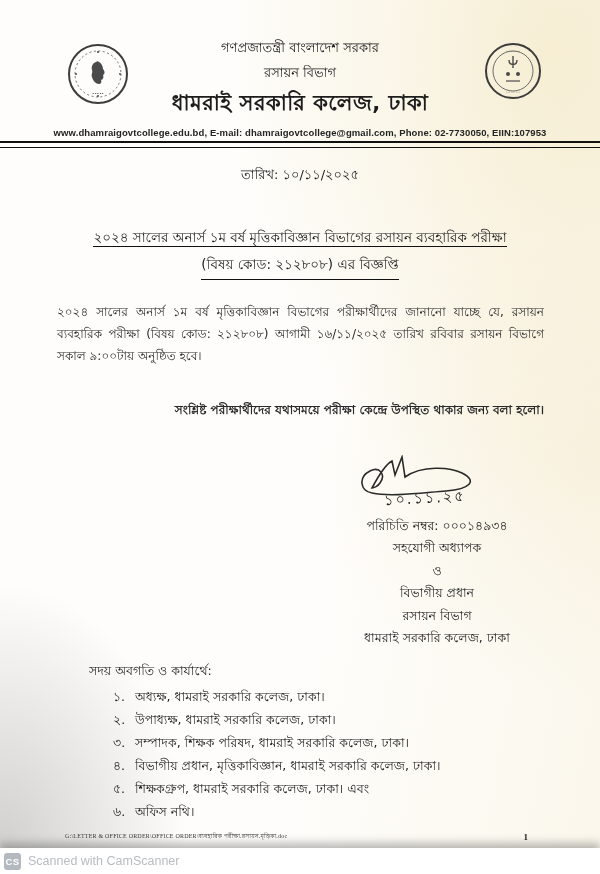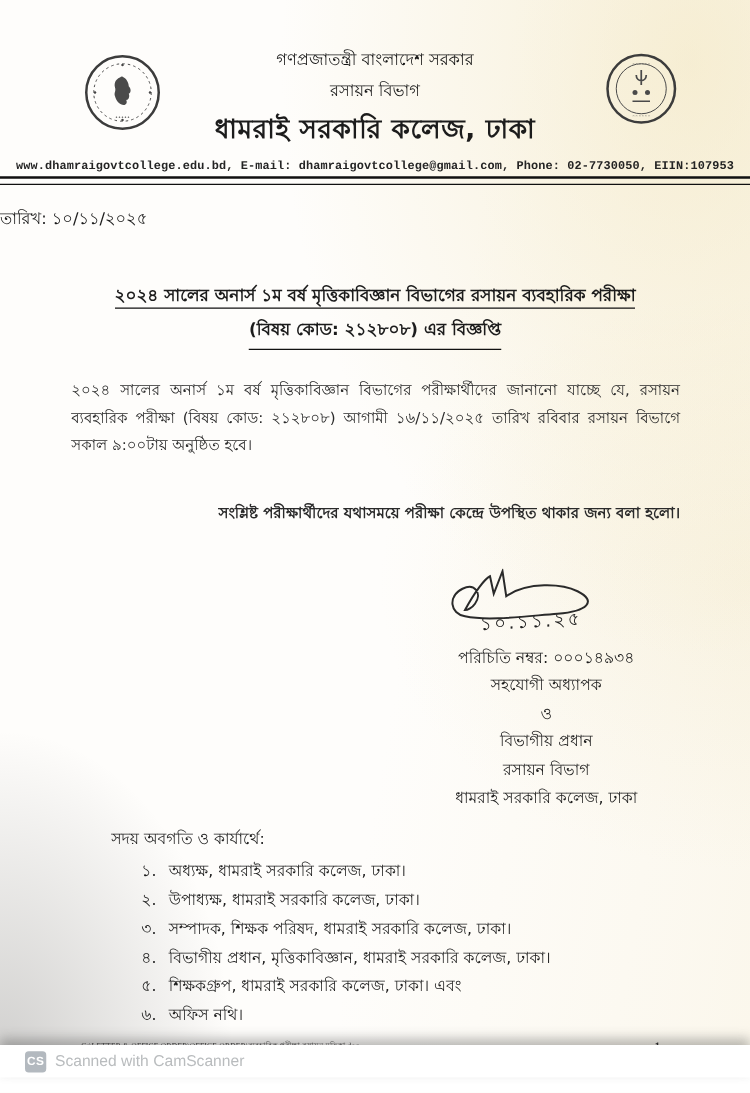--- a/index.html
+++ b/index.html
@@ -26,29 +26,29 @@
   
   .letterhead{position:relative;padding-top:38px;text-align:center;}
   .seal{position:absolute;top:42px;}
   .seal.left{left:66px;}
   .seal.right{right:56px;top:40px;}
   .seal svg{display:block;}
   .gov-line{font-size:13px;color:#151515;}
   .dept-line{font-size:13px;margin-top:4px;}
   .college-line{font-size:21px;font-weight:bold;margin-top:3px;letter-spacing:0.5px;}
   .contact-line{
-    font-family:Liberation Mono, monospace;font-weight:bold;
+    font-family:Liberation Sans, sans-serif;font-weight:bold;
     font-size:9.5px;margin-top:5px;color:#242424;letter-spacing:0.1px;
   }
   .double-rule{width:600px;height:7px;margin-top:3px;
     border-top:2.5px solid #101010;border-bottom:1.5px solid #101010;}
   
-  .date-line{margin-top:17px;text-align:left;font-size:13px;}
+  .date-line{margin-top:17px;text-align:center;font-size:13px;}
   
-  .notice-title{margin-top:38px;text-align:center;font-weight:bold;font-size:13.5px;line-height:2.0;}
+  .notice-title{margin-top:38px;text-align:center;font-weight:normal;font-size:13.5px;line-height:2.0;}
   .notice-title span{display:inline;border-bottom:1.6px solid #111;padding-bottom:1px;}
   .notice-title .t2{display:inline-block;}
   
   .body-par{margin:21px 56px 0 57px;font-size:12px;line-height:1.85;text-align:justify;color:var(--soft-ink);}
   .body-par.second{margin-top:31px;text-align:right;font-weight:bold;}
   
   .signature-block{width:230px;margin:34px 48px 0 auto;text-align:center;font-size:12.5px;line-height:1.48;}
   .sig-scribble{position:relative;height:58px;}
   .sig-scribble svg{position:absolute;left:28px;top:0;}
   .sig-date{
@@ -62,22 +62,22 @@
   .dist-heading{margin-bottom:7px;}
   .dist-list{list-style:none;margin-left:24px;}
   .dist-item{display:flex;margin-bottom:7.5px;line-height:1.25;}
   .dist-num{width:22px;flex:0 0 22px;}
   
   .footer-row{position:absolute;left:65px;right:72px;bottom:6px;display:flex;justify-content:space-between;align-items:flex-end;}
   .file-path{font-family:"Liberation Serif",serif;font-size:6px;color:#3a3a3a;letter-spacing:0.2px;}
   .page-num{font-family:"Liberation Serif",serif;font-size:9px;font-weight:bold;color:#222;}
   
   .camscanner-bar{
-    position:absolute;left:0;bottom:12px;width:600px;height:26px;background:#ffffff;
-    display:flex;align-items:center;gap:7px;padding-left:20px;
+    position:absolute;left:0;bottom:0;width:600px;height:26px;background:#ffffff;
+    display:flex;align-items:center;gap:7px;padding-left:4px;
     box-shadow:0 -5px 9px rgba(60,60,60,0.35);
   }
   .cs-badge{
     width:17px;height:17px;border-radius:3px;background:var(--cs-badge);
     color:#fff;font-size:9.5px;font-weight:bold;display:flex;align-items:center;justify-content:center;
     font-family:"Liberation Sans",sans-serif;letter-spacing:0.3px;
   }
   .cs-text{font-family:"Liberation Sans",sans-serif;font-size:12.5px;color:var(--watermark-gray);text-align:center;}
 </style>
 </head>

